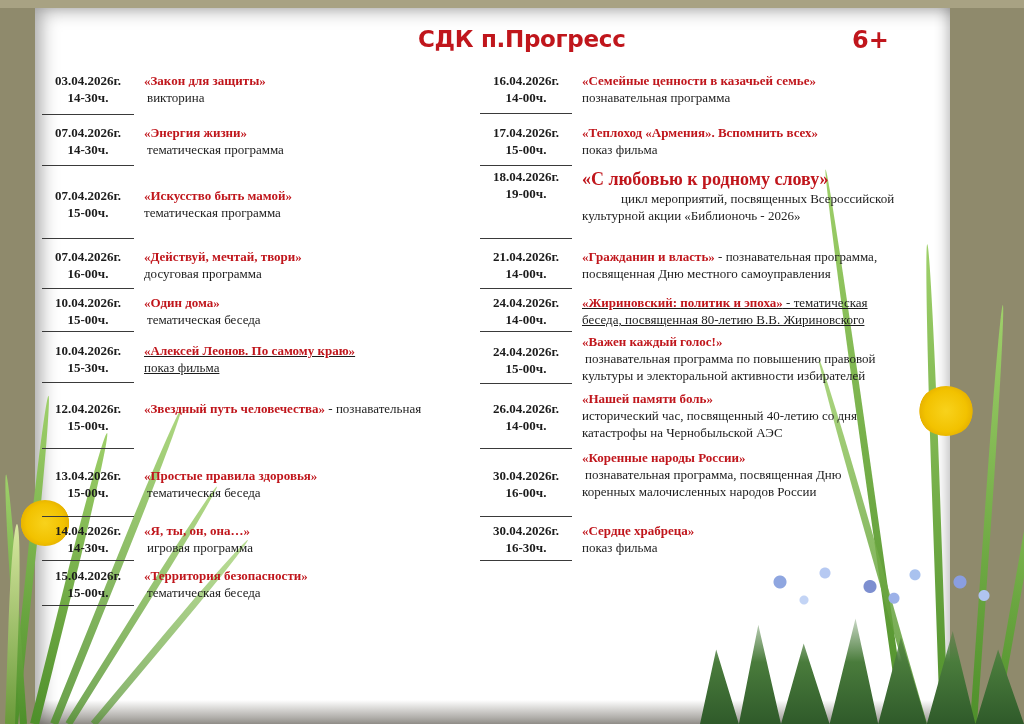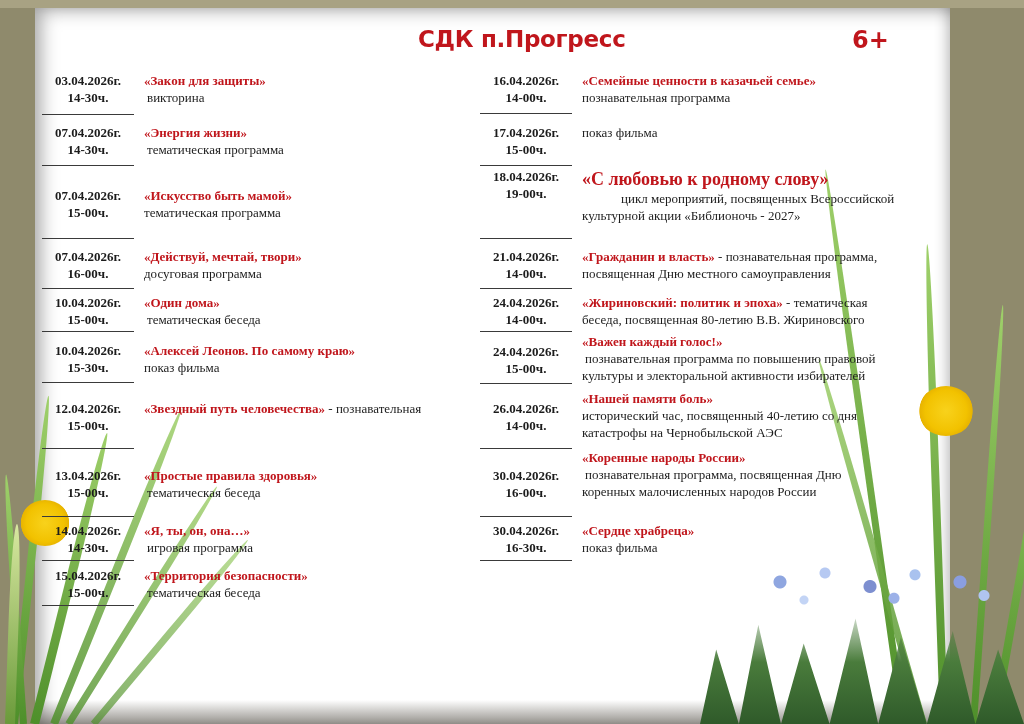--- a/index.html
+++ b/index.html
@@ -173,21 +173,21 @@
       <div style="padding-left:3px;">тематическая беседа</div>
     </div>
   </div>
   <div class="sep" style="top:331px;"></div>
 
   <div class="event" style="top:342px;">
     <div class="when">
       <div>10.04.2026г.</div>
       <div>15-30ч.</div>
     </div>
-    <div class="what" style="width:330px;">
+    <div class="what" style="width:330px;text-decoration:underline;">
       <div class="name">«Алексей Леонов. По самому краю»</div>
       <div>показ фильма</div>
     </div>
   </div>
   <div class="sep" style="top:382px;"></div>
 
   <div class="event" style="top:400px;">
     <div class="when">
       <div>12.04.2026г.</div>
       <div>15-00ч.</div>
@@ -248,34 +248,35 @@
     </div>
   </div>
   <div class="sep" style="top:113px;"></div>
 
   <div class="event" style="top:124px;">
     <div class="when">
       <div>17.04.2026г.</div>
       <div>15-00ч.</div>
     </div>
     <div class="what" style="width:350px;">
+      <div class="name">«Теплоход «Армения». Вспомнить всех»</div>
       <div>показ фильма</div>
     </div>
   </div>
   <div class="sep" style="top:165px;"></div>
 
   <div class="event" style="top:168px;">
     <div class="when" style="top:0;">
       <div>18.04.2026г.</div>
       <div>19-00ч.</div>
     </div>
     <div class="what" style="width:360px;">
       <div class="name big">«С любовью к родному слову»</div>
       <div style="padding-left:3px;margin-left:36px;">цикл мероприятий, посвященных Всероссийской</div>
-      <div>культурной акции «Библионочь - 2027»</div>
+      <div>культурной акции «Библионочь - 2026»</div>
     </div>
   </div>
   <div class="sep" style="top:238px;"></div>
 
   <div class="event" style="top:248px;">
     <div class="when">
       <div>21.04.2026г.</div>
       <div>14-00ч.</div>
     </div>
     <div class="what" style="width:360px;">
@@ -283,21 +284,21 @@
       <div>посвященная Дню местного самоуправления</div>
     </div>
   </div>
   <div class="sep" style="top:288px;"></div>
 
   <div class="event" style="top:294px;">
     <div class="when">
       <div>24.04.2026г.</div>
       <div>14-00ч.</div>
     </div>
-    <div class="what" style="width:360px;">
+    <div class="what" style="width:360px;text-decoration:underline;">
       <div><span class="name">«Жириновский: политик и эпоха»</span><span class="desc-plain"> - тематическая</span></div>
       <div>беседа, посвященная 80-летию В.В. Жириновского</div>
     </div>
   </div>
   <div class="sep" style="top:331px;"></div>
 
   <div class="event" style="top:333px;">
     <div class="when" style="top:10px;">
       <div>24.04.2026г.</div>
       <div>15-00ч.</div>

